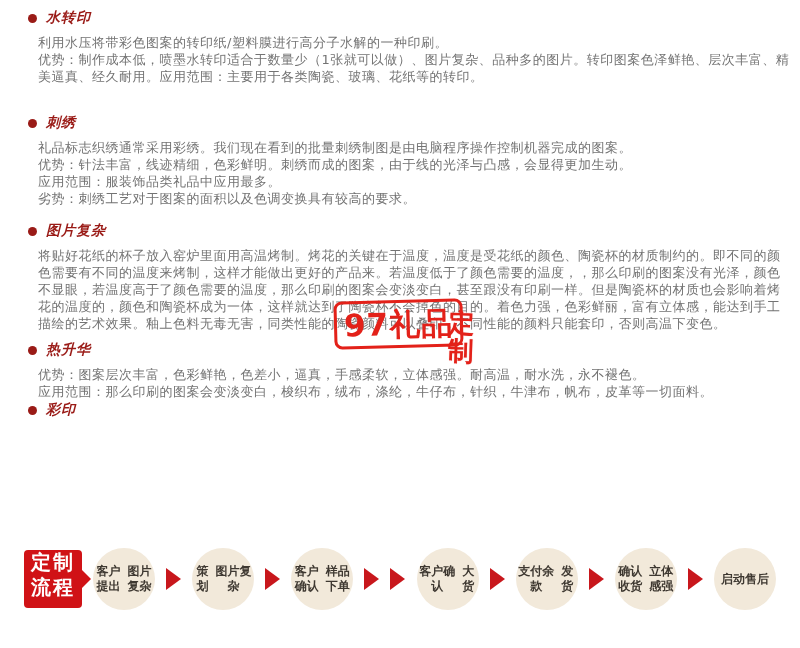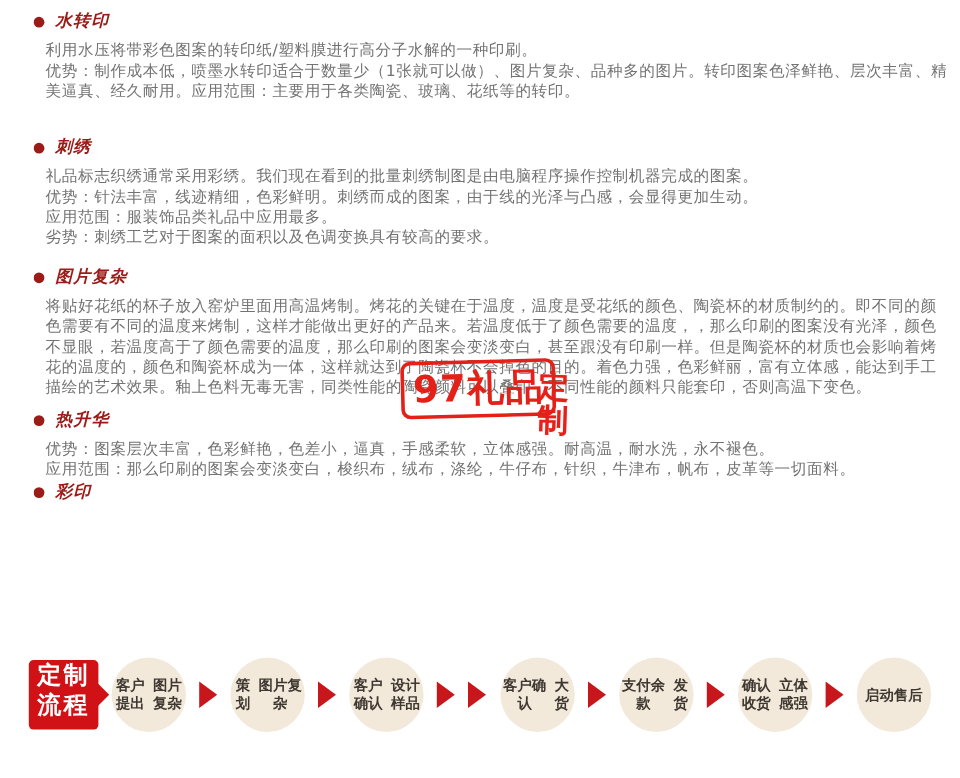--- a/index.html
+++ b/index.html
@@ -165,21 +165,21 @@
       <div>图片复杂</div>
     </div>
     <span class="flow-arrow"></span>
     <div class="step">
       <div>策划</div>
       <div>图片复杂</div>
     </div>
     <span class="flow-arrow"></span>
     <div class="step">
       <div>客户确认</div>
-      <div>设计样品</div>
+      <div>样品下单</div>
     </div>
     <span class="flow-arrow"></span>
     <span class="flow-arrow"></span>
     <div class="step">
       <div>客户确认</div>
       <div>大货</div>
     </div>
     <span class="flow-arrow"></span>
     <div class="step">
       <div>支付余款</div>

